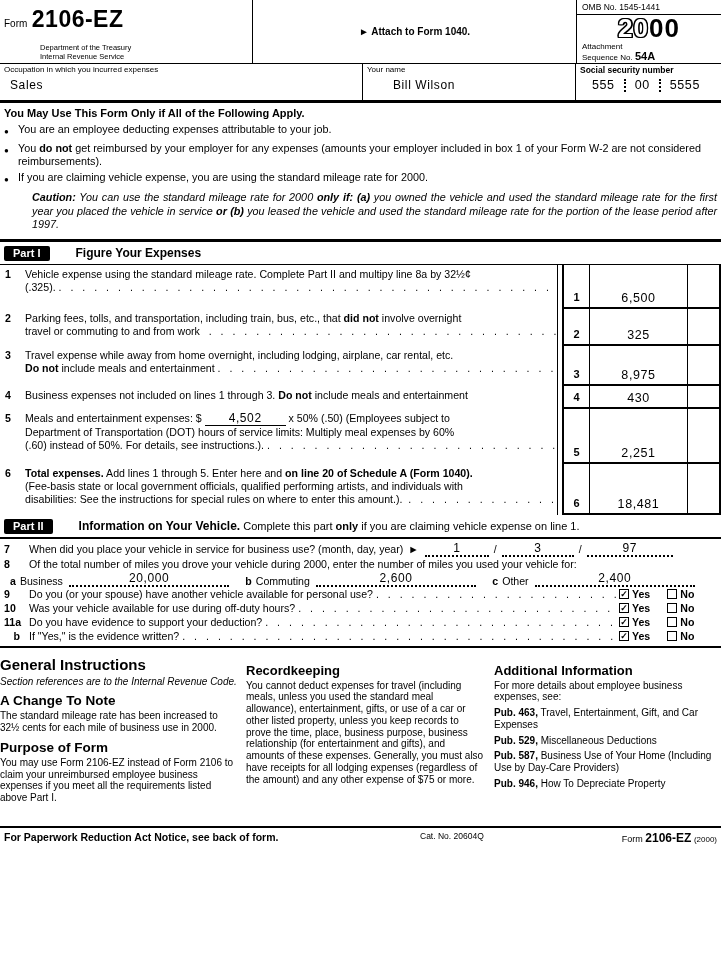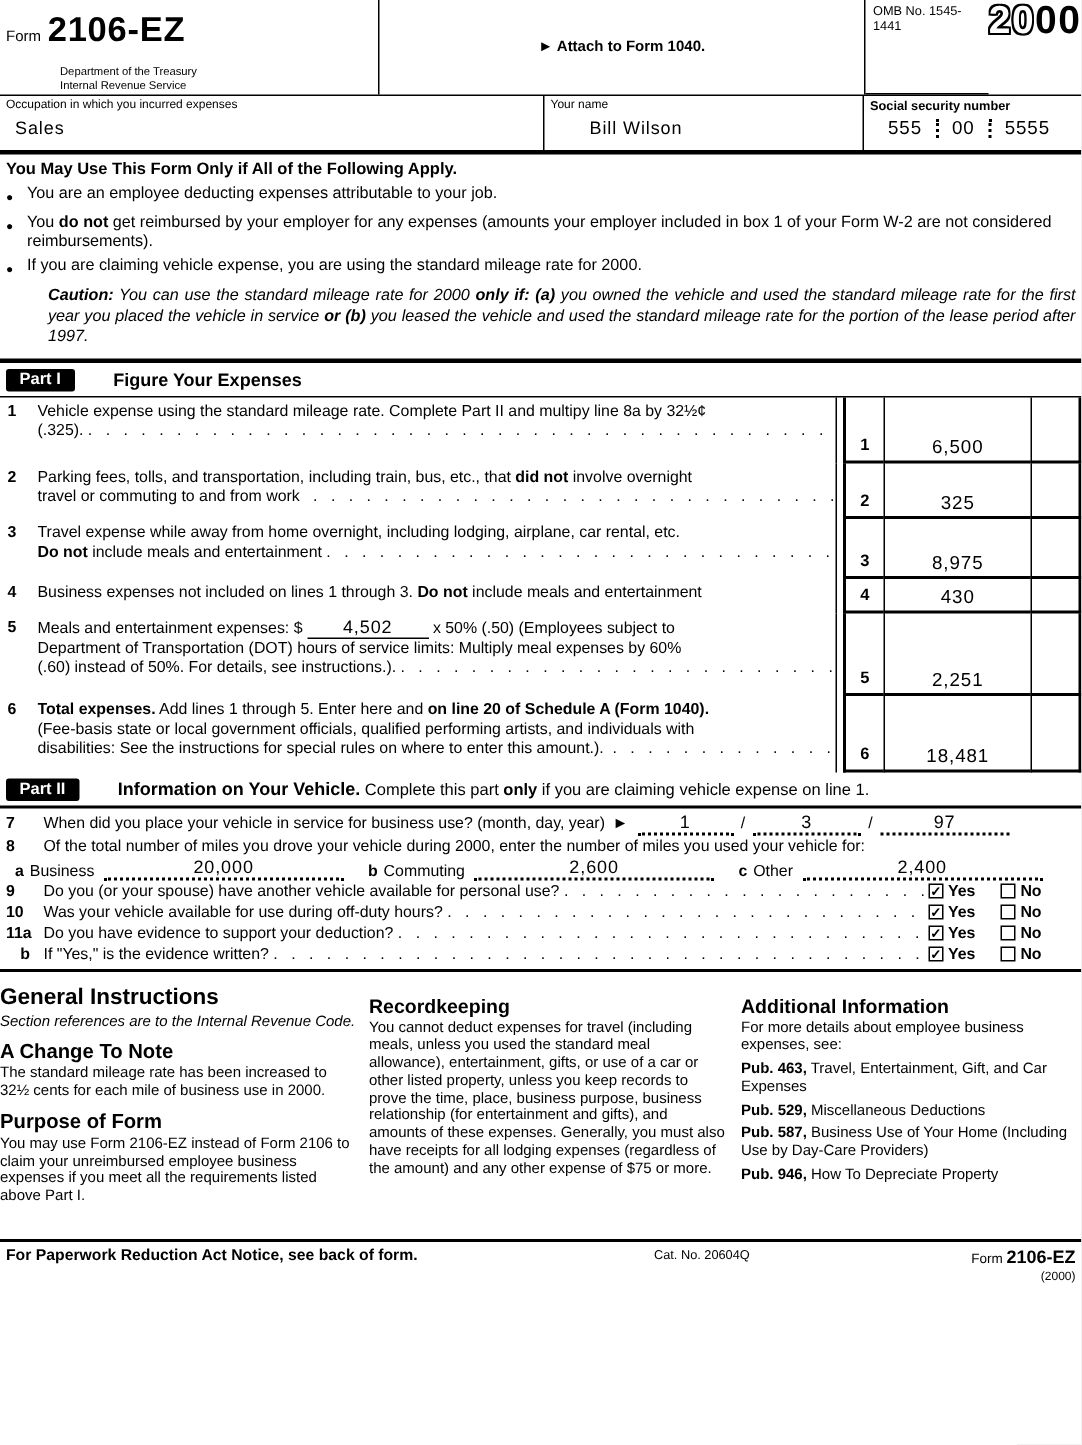--- a/index.html
+++ b/index.html
@@ -12,21 +12,21 @@
 
   
   .header { display:grid; grid-template-columns:253px 1fr 145px; height:64px; border-bottom:1.5px solid #000; }
   .h-left { border-right:1.5px solid #000; padding:6px 4px 2px 4px; display:flex; flex-direction:column; justify-content:space-between; }
   .form-word { font-size:10px; }
   .form-no { font-size:23px; font-weight:bold; letter-spacing:0.5px; }
   .agency { font-size:7.5px; line-height:8.5px;margin-left:36px; }
   .h-center { text-align:center; padding-top:12px; }
   .h-title { font-size:15.5px; font-weight:bold; }
   .h-attach { font-size:10px; font-weight:bold; margin-top:14px; }
-  .h-right { border-left:1.5px solid #000; display:flex; flex-direction:row; }
+  .h-right { border-left:1.5px solid #000; display:flex; flex-direction:column; }
   .omb { font-size:8.5px; padding:2px 3px 2px 5px; border-bottom:1px solid #000; }
   .year { font-size:26px; font-weight:bold; text-align:center; line-height:26px; letter-spacing:1px; }
   .year-outline { color:#fff; text-shadow:-1.3px -1.3px 0 #000, 1.3px -1.3px 0 #000, -1.3px 1.3px 0 #000, 1.3px 1.3px 0 #000, 0 1.3px 0 #000, 0 -1.3px 0 #000, 1.3px 0 0 #000, -1.3px 0 0 #000; }
   .attach-seq { font-size:8px; line-height:9.5px; padding:1px 3px 0 5px; }
   .seq-no { font-size:11px; font-weight:bold; }
 
   
   .idrow { display:grid; grid-template-columns:362px 213px 1fr; height:39px; border-bottom:3px solid #000; }
   .idcell { padding:1px 0 0 4px; }
   .idcell + .idcell { border-left:1.5px solid #000; }
@@ -83,21 +83,21 @@
 
   
   .instr { display:grid; grid-template-columns:238px 240px 1fr; column-gap:8px; padding:8px 4px 0 0; }
   .instr h1 { font-size:15px; margin-bottom:3px; }
   .instr h2 { font-size:13px; margin:7px 0 2px 0; }
   .instr h3 { font-size:13.5px; margin:6px 0 2px 0; }
   .instr p { font-size:10px; line-height:11.8px; }
   .pub { font-size:10px; line-height:11.8px; margin-top:4px; }
 
   
-  .footer { display:flex; align-items:flex-start; border-top:2.5px solid #000; margin-top:22px; padding:3px 4px 0 4px; height:18px;gap:16px; }
+  .footer { display:flex; align-items:flex-start; border-top:2.5px solid #000; margin-top:22px; padding:3px 4px 0 4px; height:18px; }
   .f-notice { font-size:10.5px; font-weight:bold; width:416px; flex-shrink:0; }
   .f-cat { font-size:8.5px; width:195px; flex-shrink:0; }
   .f-form { font-size:9px; text-align:right; flex:1; }
   .f-formno { font-size:12px; font-weight:bold; }
   .f-suffix { font-size:8px; }
 </style>
 </head>
 <body>
 
 <div class="page">
@@ -112,20 +112,24 @@
         <div>Department of the Treasury</div>
         <div>Internal Revenue Service</div>
       </div>
     </div>
     <div class="h-center">
       <div class="h-attach">► Attach to Form 1040.</div>
     </div>
     <div class="h-right">
       <div class="omb">OMB No. 1545-1441</div>
       <div class="year"><span class="year-outline">20</span><span>00</span></div>
+      <div class="attach-seq">
+        <div>Attachment</div>
+        <div><span>Sequence No.</span> <span class="seq-no">54A</span></div>
+      </div>
     </div>
   </div>
 
   <div class="idrow">
     <div class="idcell">
       <div class="idlabel">Occupation in which you incurred expenses</div>
       <div class="fill id-occ-val">Sales</div>
     </div>
     <div class="idcell">
       <div class="idlabel">Your name</div>

